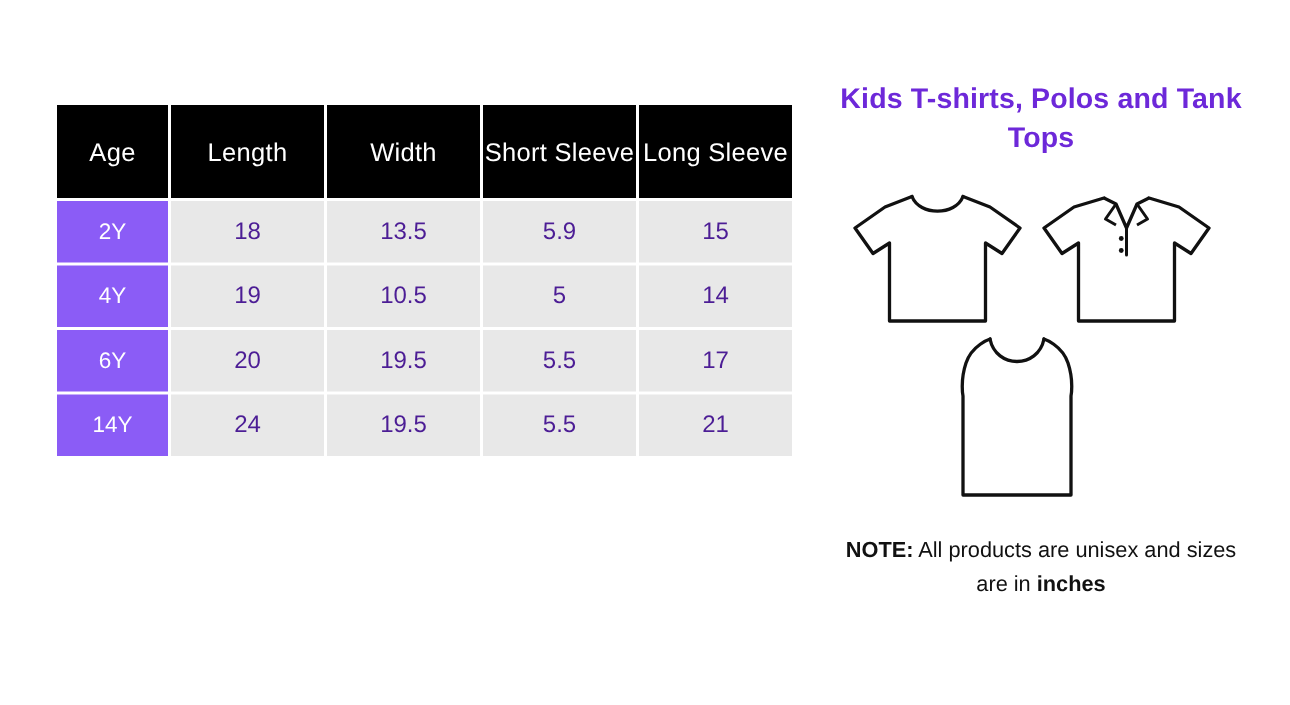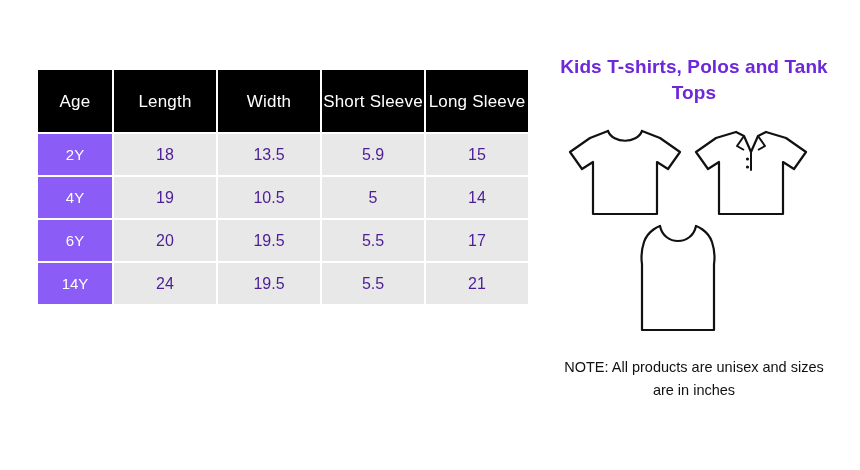--- a/index.html
+++ b/index.html
@@ -95,21 +95,21 @@
   #tee { left: 10px; top: 6px; }
   #polo { left: 136px; top: 6px; }
   #tank { left: 70px; top: 100px; }
 
   #note {
     margin-top: 6px;
     font-size: 14.5px;
     line-height: 23px;
     color: #111111;
   }
-  #note .b { font-weight: normal; margin-top: 42px; }
+  #note .b { font-weight: bold; margin-top: 42px; }
 </style>
 </head>
 <body>
 
 <div id="page">
 
   <div id="chart-wrap">
     <table class="size-chart">
       <colgroup>
         <col class="c-age">

